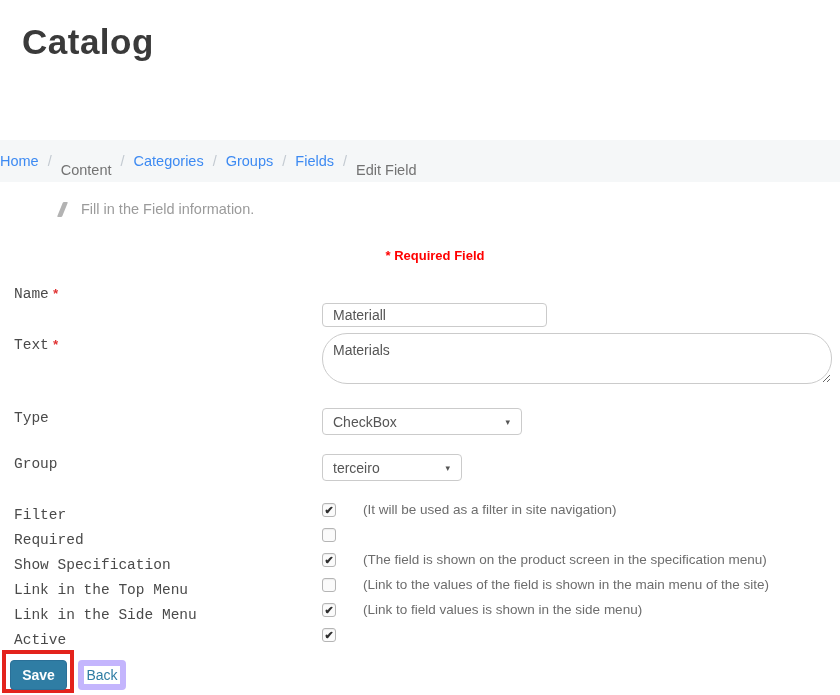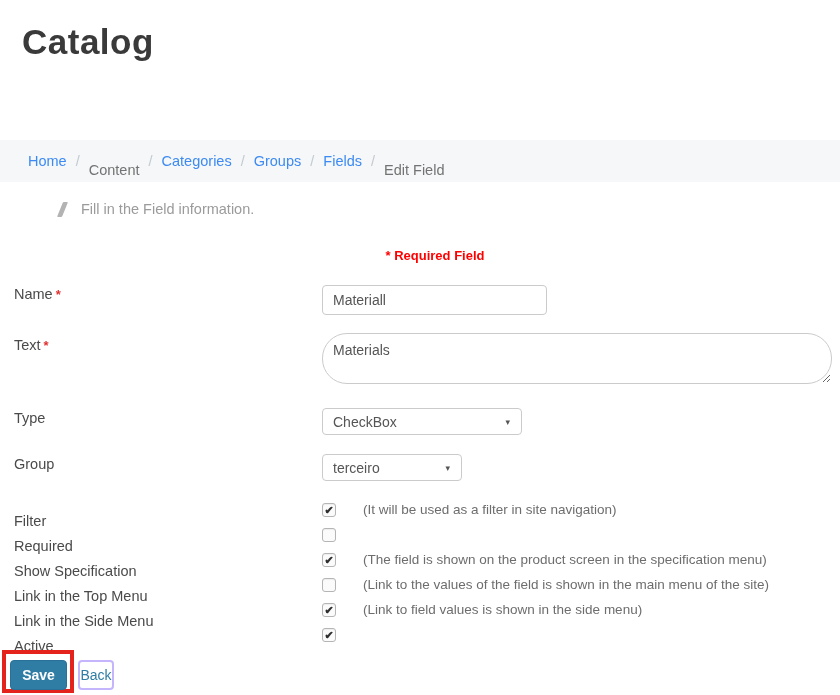--- a/index.html
+++ b/index.html
@@ -20,21 +20,20 @@
     color: #3a3a3a;
     letter-spacing: 0.5px;
   }
   .breadcrumb-bar {
     position: absolute;
     left: 0; top: 140px;
     width: 840px; height: 42px;
     background: #f5f7f8;
     display: flex;
     align-items: center;
-    padding-left: 28px;
     font-size: 14.5px;
   }
   .crumb { text-decoration: none; }
   .crumb.link { color: #3d8af2; cursor: pointer; }
   .crumb.plain { color: #737373; margin-top: 18px; }
   .crumb-sep { color: #c3cad1; padding: 0 9px; }
   .info-note {
     position: absolute;
     left: 60px; top: 201px;
     display: flex;
@@ -54,35 +53,36 @@
     text-align: center;
     font-size: 13px;
     font-weight: 700;
     color: #ff0000;
   }
   .field-label {
     position: absolute;
     left: 14px;
     font-size: 14.5px;
     color: #4a4a4a;
+    font-family: Liberation Mono, monospace;
   }
   .req-star { color: #e03131; font-weight: 700; margin-left: 3px; font-size: 13px; }
   .text-input {
     position: absolute;
     left: 322px;
     border: 1px solid #cbcbcb;
     border-radius: 4px;
     font-family: "Liberation Sans", sans-serif;
     font-size: 14px;
     color: #555555;
     padding: 4px 10px;
     background: #ffffff;
     outline: none;
   }
-  #name-input { top: 285px; width: 225px; height: 30px; }
+  #name-input { top: 303px; width: 225px; height: 24px; }
   #text-area  { top: 333px; width: 510px; height: 51px; resize: both; padding-top: 7px; line-height: 18px; border-radius: 25px; }
   .select-box {
     position: absolute;
     left: 322px;
     border: 1px solid #cbcbcb;
     border-radius: 4px;
     background: #ffffff;
     font-size: 14px;
     color: #555555;
     display: flex;
@@ -92,21 +92,21 @@
   }
   #type-select  { top: 408px; width: 200px; height: 27px; }
   #group-select { top: 454px; width: 140px; height: 27px; }
   .select-arrow {
     position: absolute;
     right: 11px;
     font-size: 9px;
     color: #555555;
   }
   .check-row { position: absolute; left: 0; width: 840px; height: 20px; }
-  .check-row .field-label { position: absolute; left: 14px; top: 12px; }
+  .check-row .field-label { position: absolute; left: 14px; top: 6px; }
   .checkbox {
     position: absolute;
     left: 322px; top: 2px;
     width: 14px; height: 14px;
     border: 1px solid #b5b5b5;
     border-radius: 3px;
     background: #fbfbfb;
     font-size: 11px;
     line-height: 12px;
     text-align: center;
@@ -147,23 +147,23 @@
     justify-content: center;
   }
   #save-btn {
     left: 10px; width: 57px;
     background: #2f7da4;
     border: 1px solid #2a7098;
     color: #ffffff;
     font-weight: 700;
   }
   #back-btn {
-    left: 78px; width: 36px;
-    background: #ffffff;
-    border: 2px solid #c4b5fd;
+    left: 78px; width: 48px;
+    background: #ffffff;
+    border: 6px solid #c4b5fd;
     color: #2f7da4;
   }
 </style>
 </head>
 <body>
 
 <div class="screen">
 
   <div class="page-title">Catalog</div>
 

